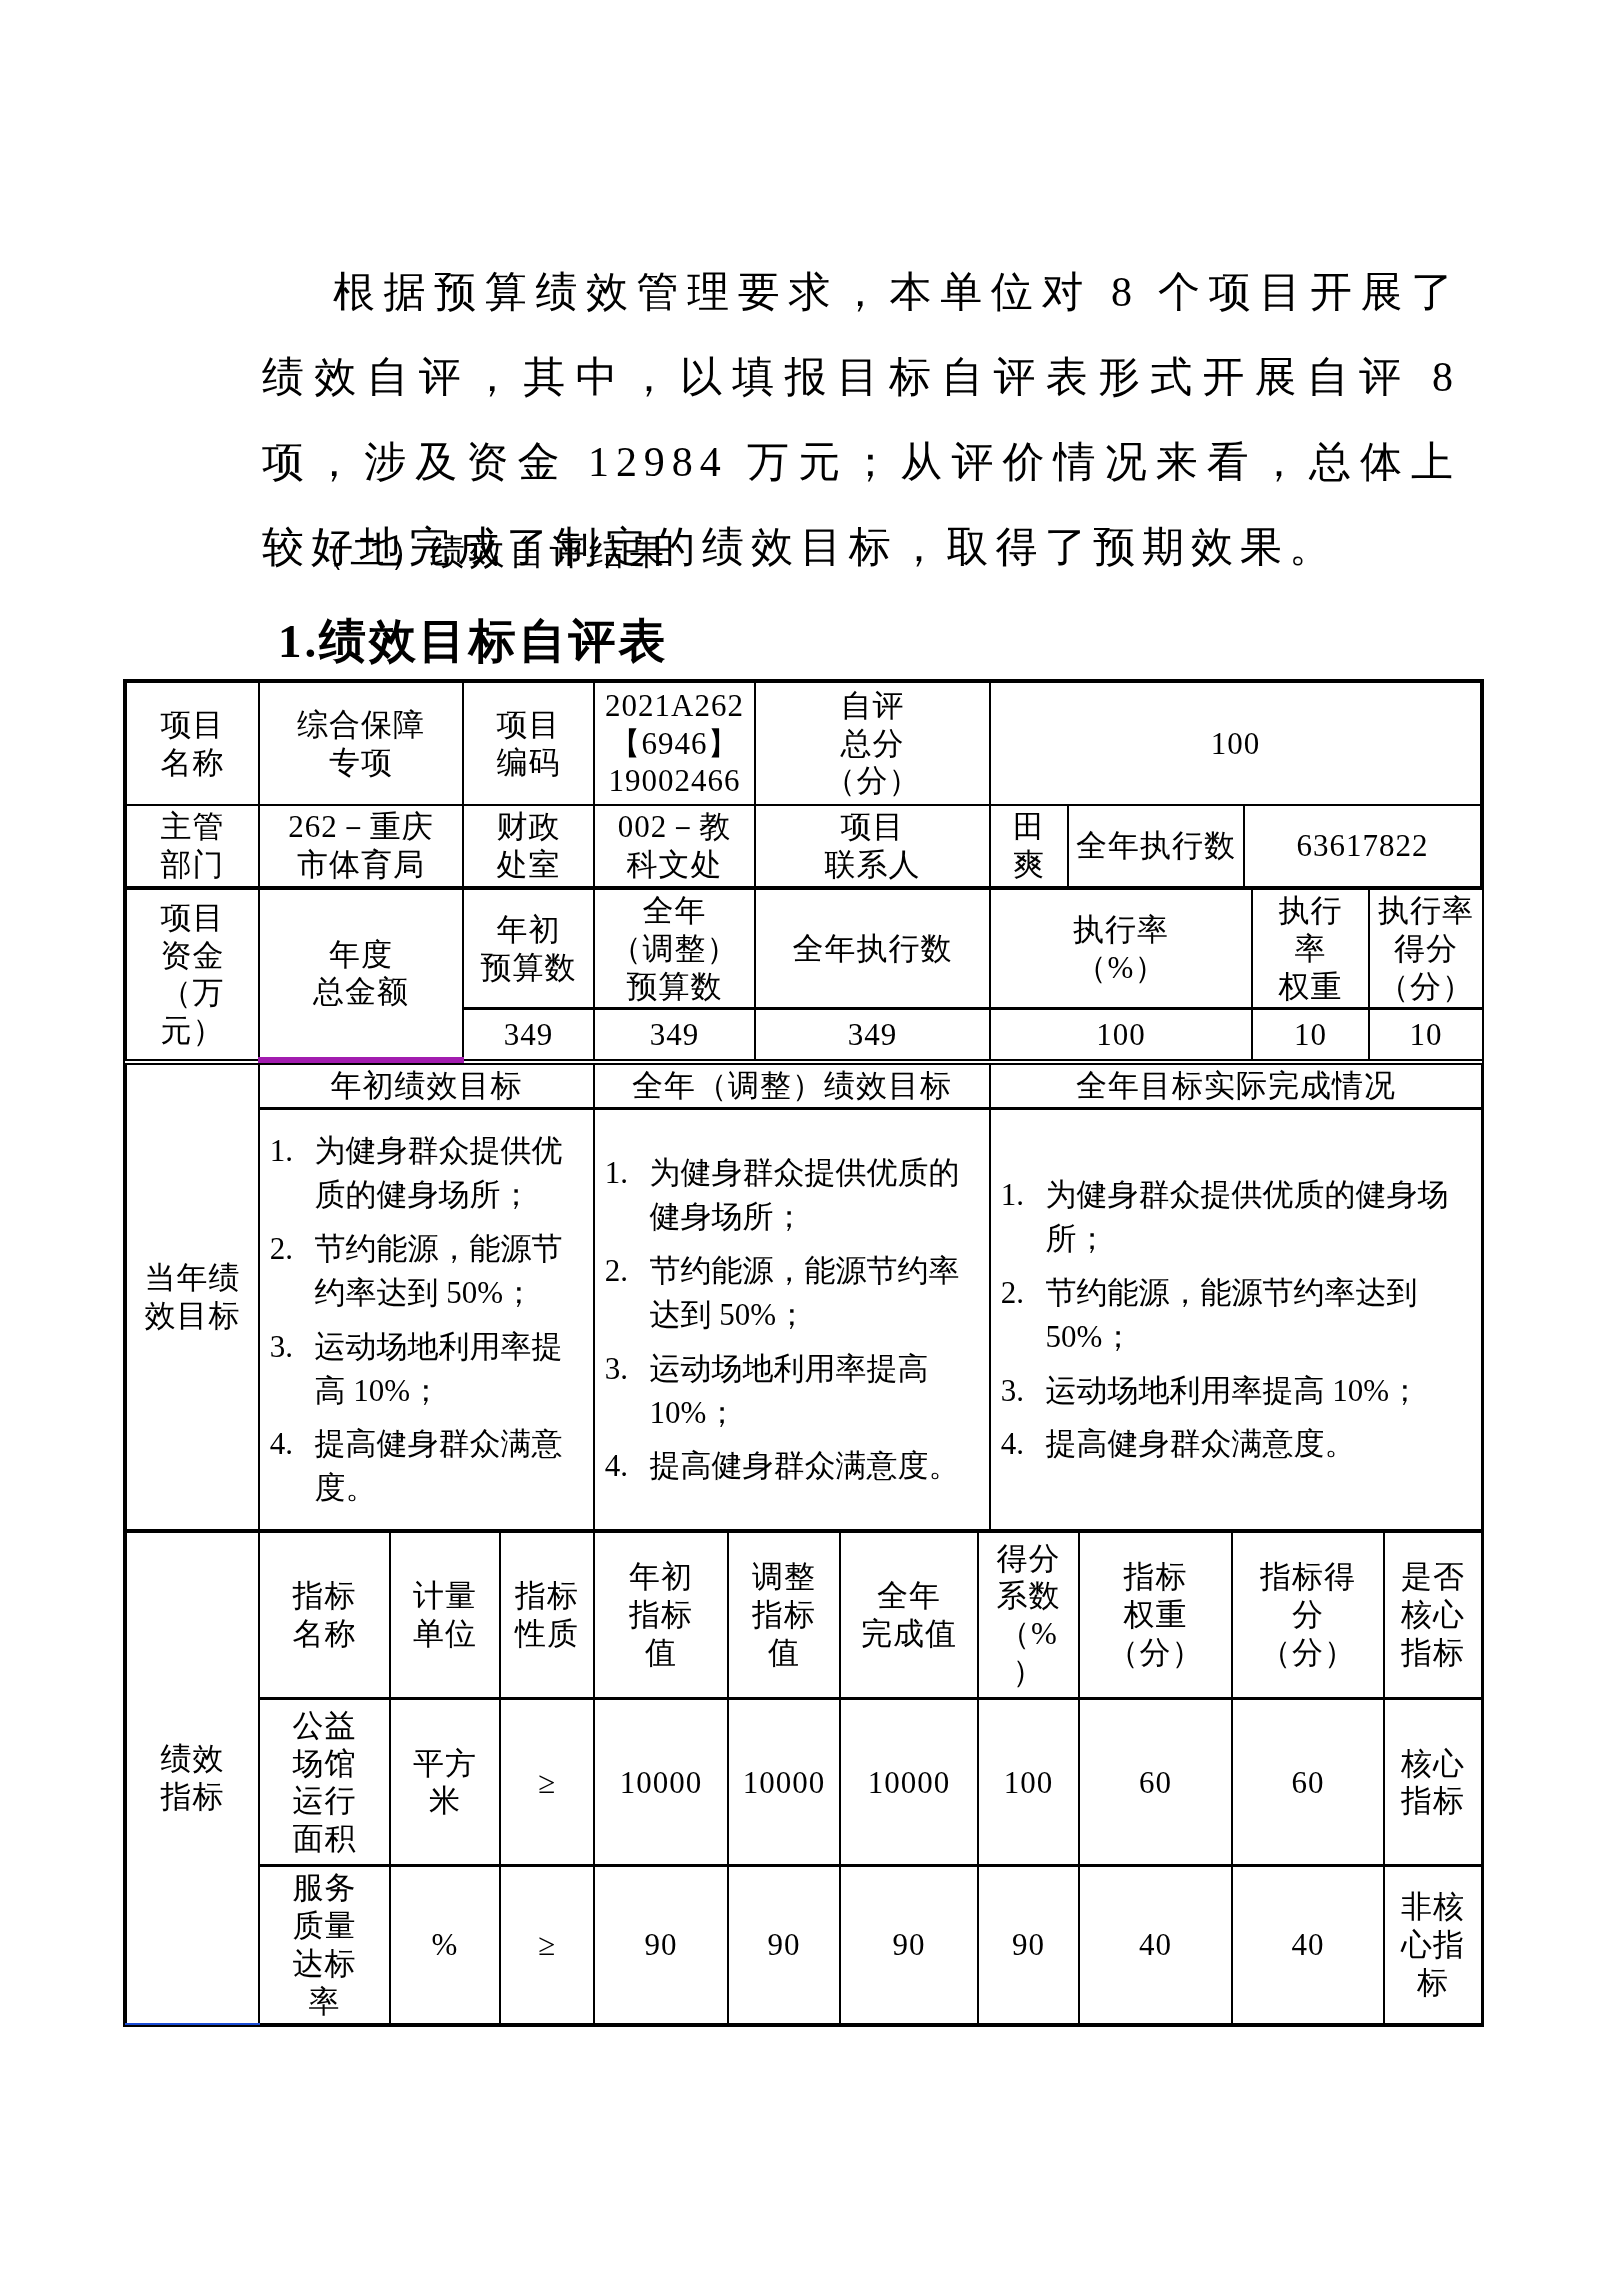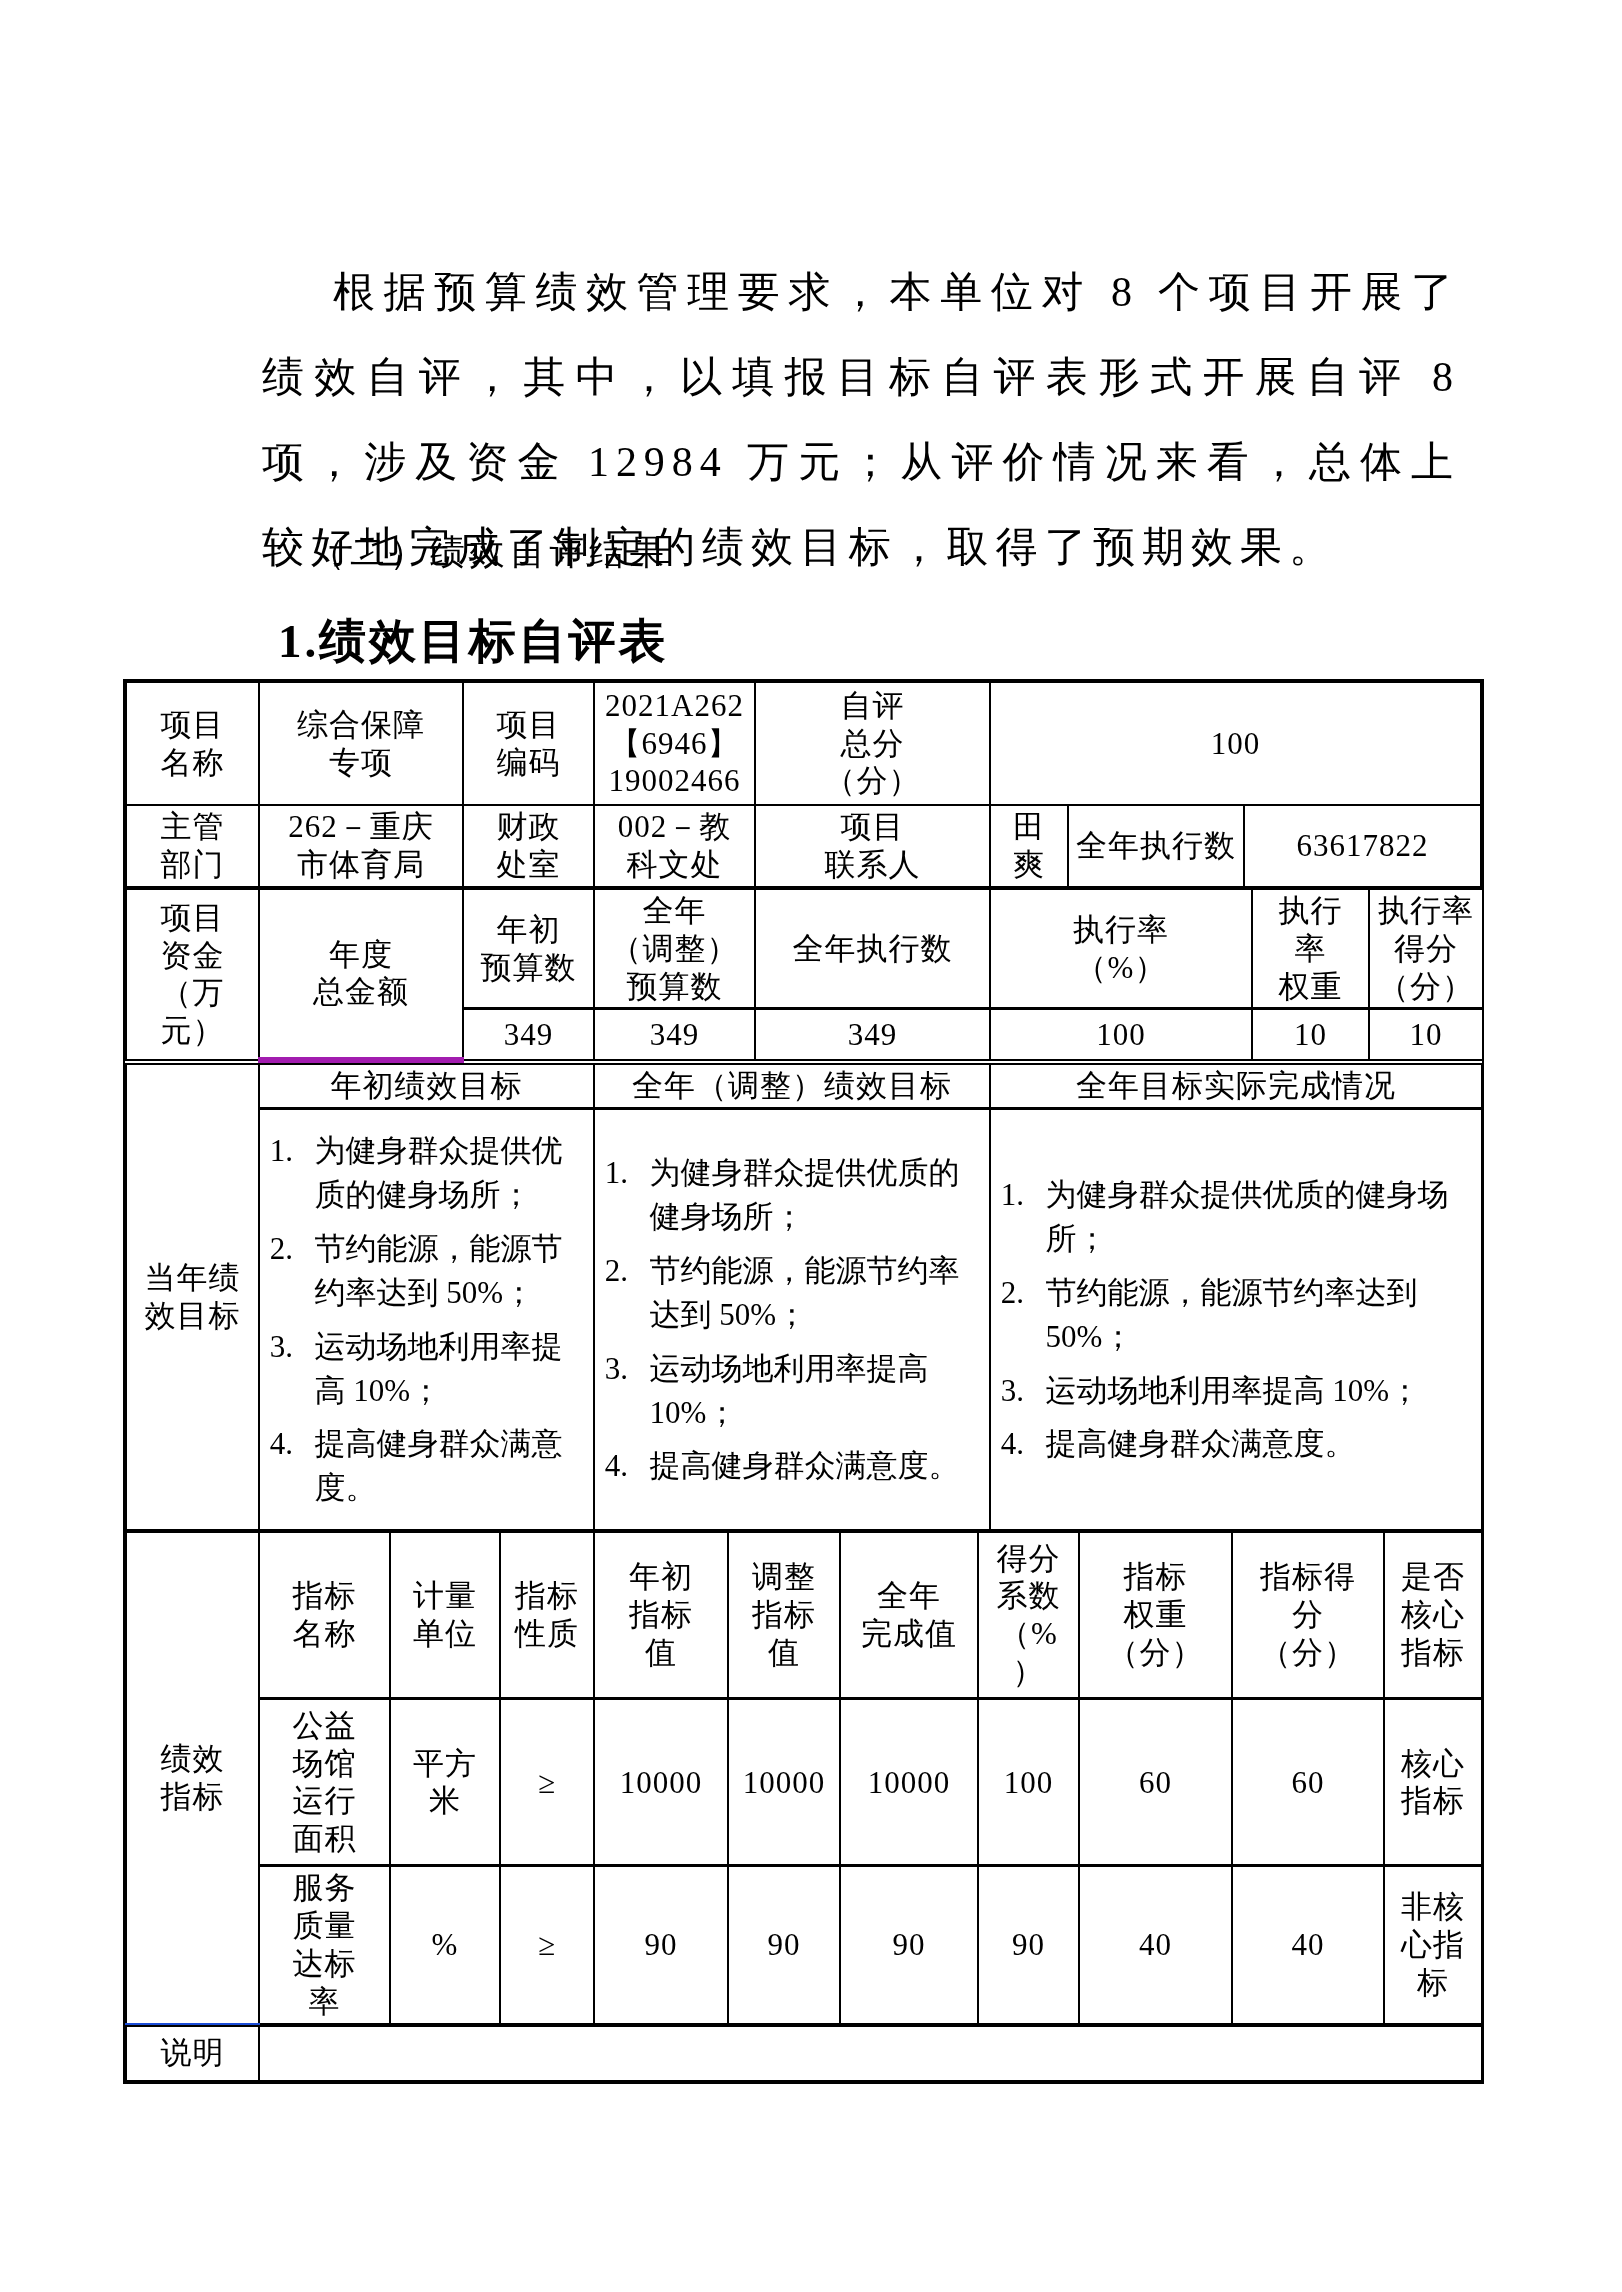--- a/index.html
+++ b/index.html
@@ -295,27 +295,15 @@
       <td>90</td>
       <td>40</td>
       <td>40</td>
       <td>非核
 心指
 标</td>
     </tr>
   </tbody>
     </table>
 
-  <table>
-    <colgroup>
-      <col style="width:133px">
-        <col style="width:1223px">
-    </colgroup>
-    <tbody>
-        <tr style="height:55px">
-      <td>说明</td>
-      <td class="notes-value"></td>
-    </tr>
-  </tbody>
-    </table>
 
 </div>
 
 
 </body></html>

